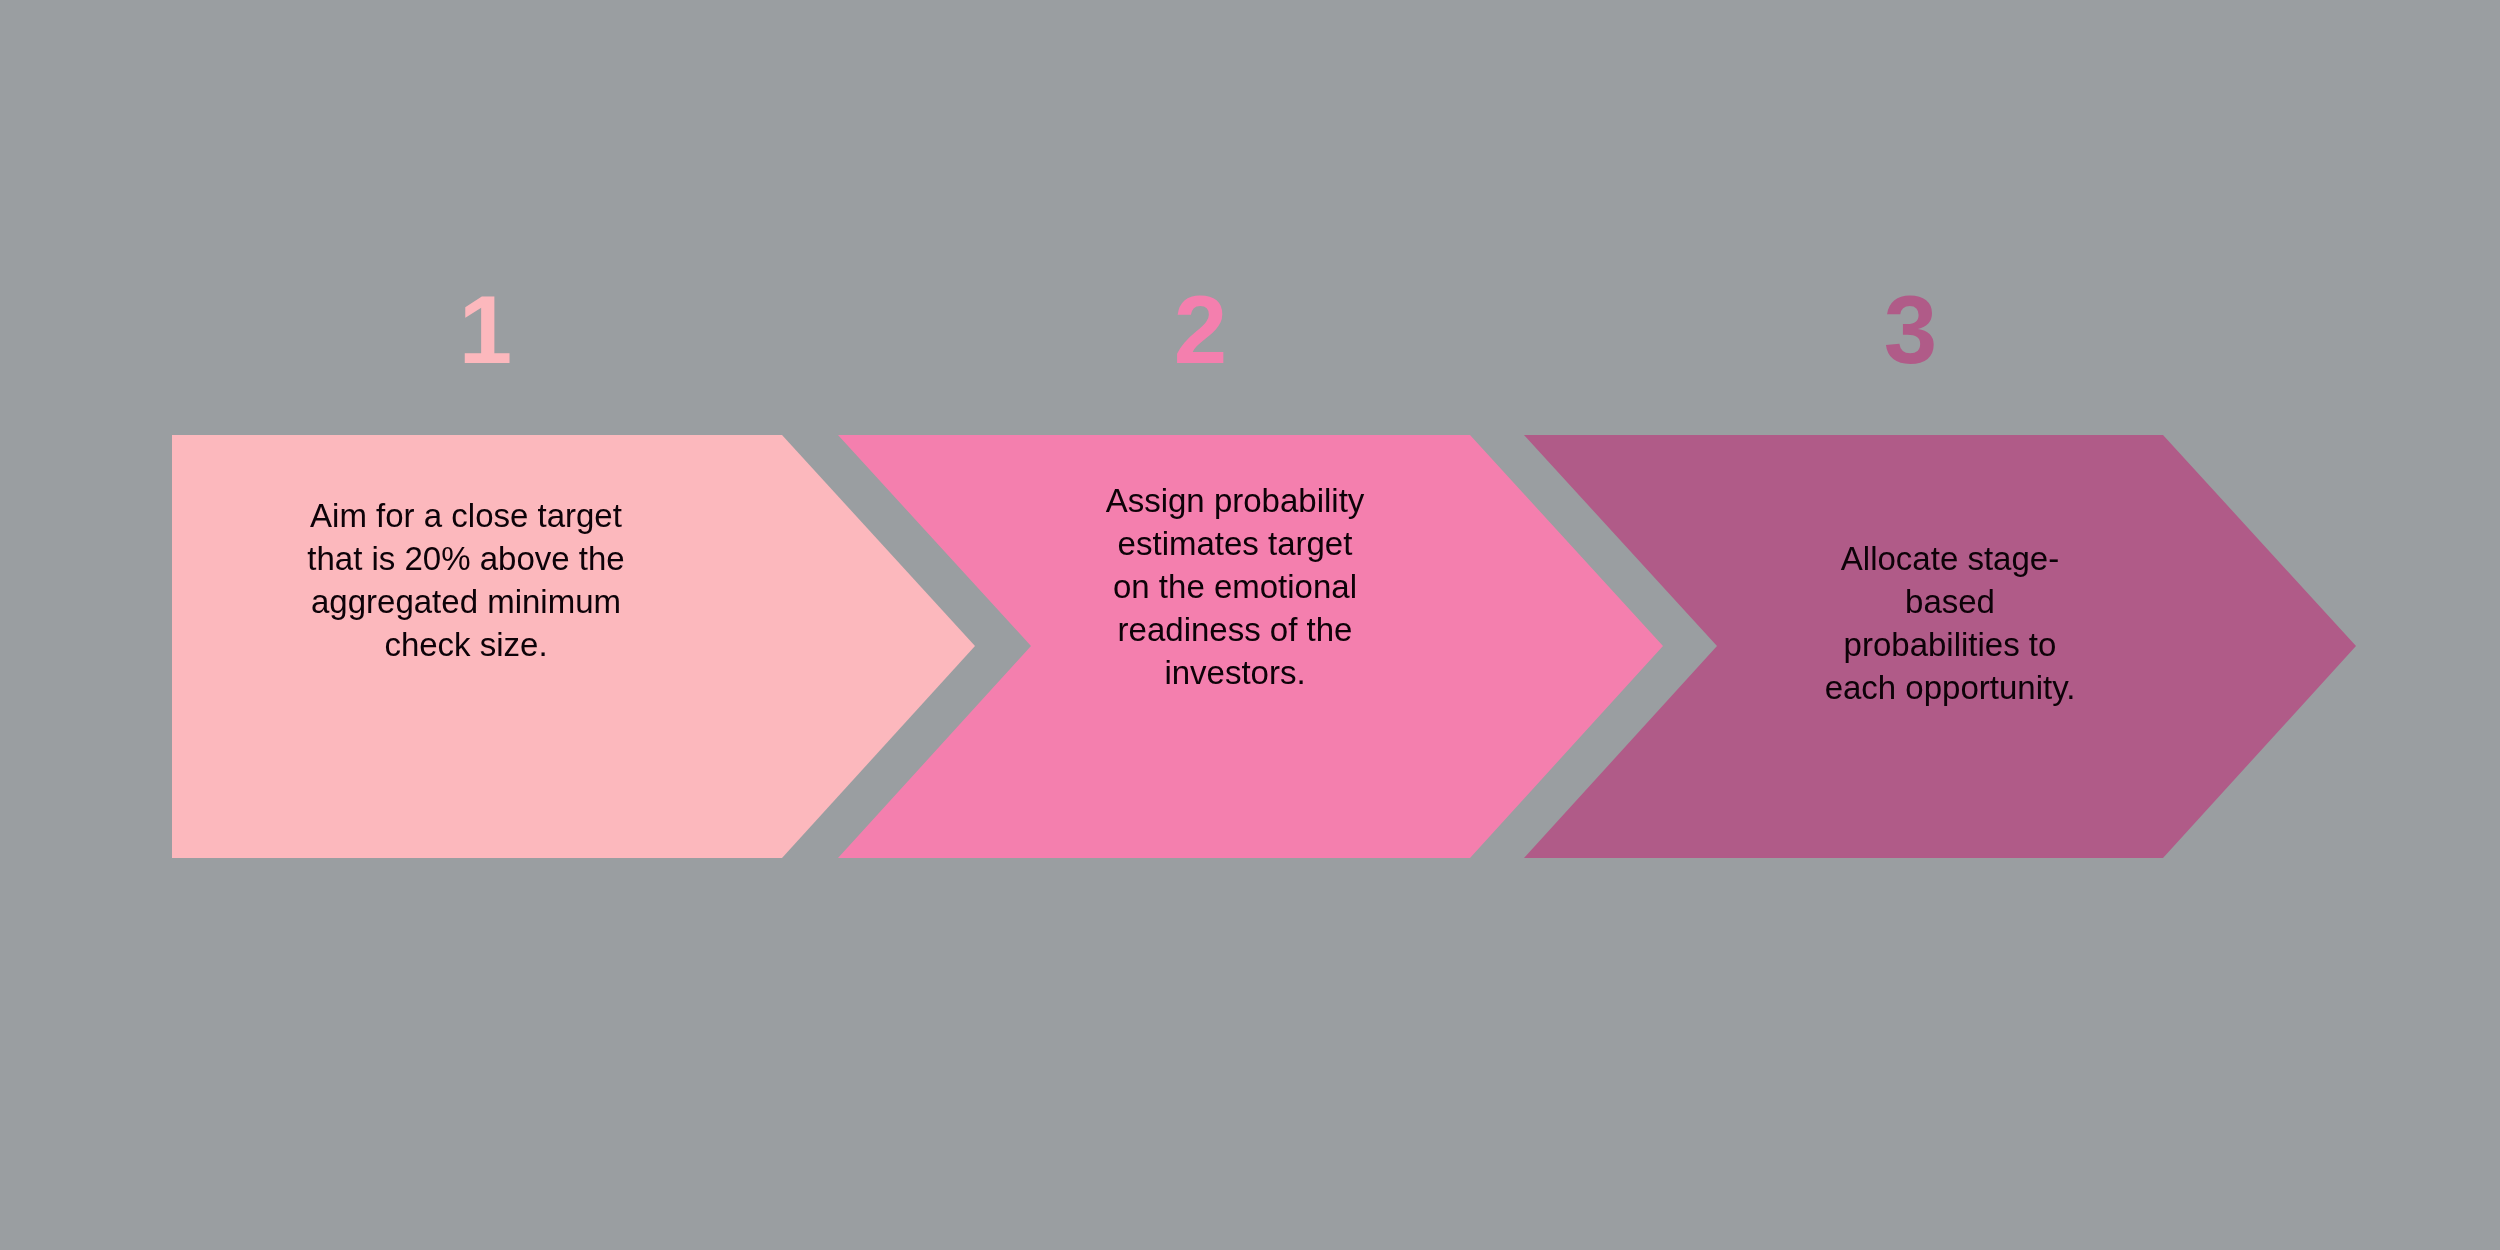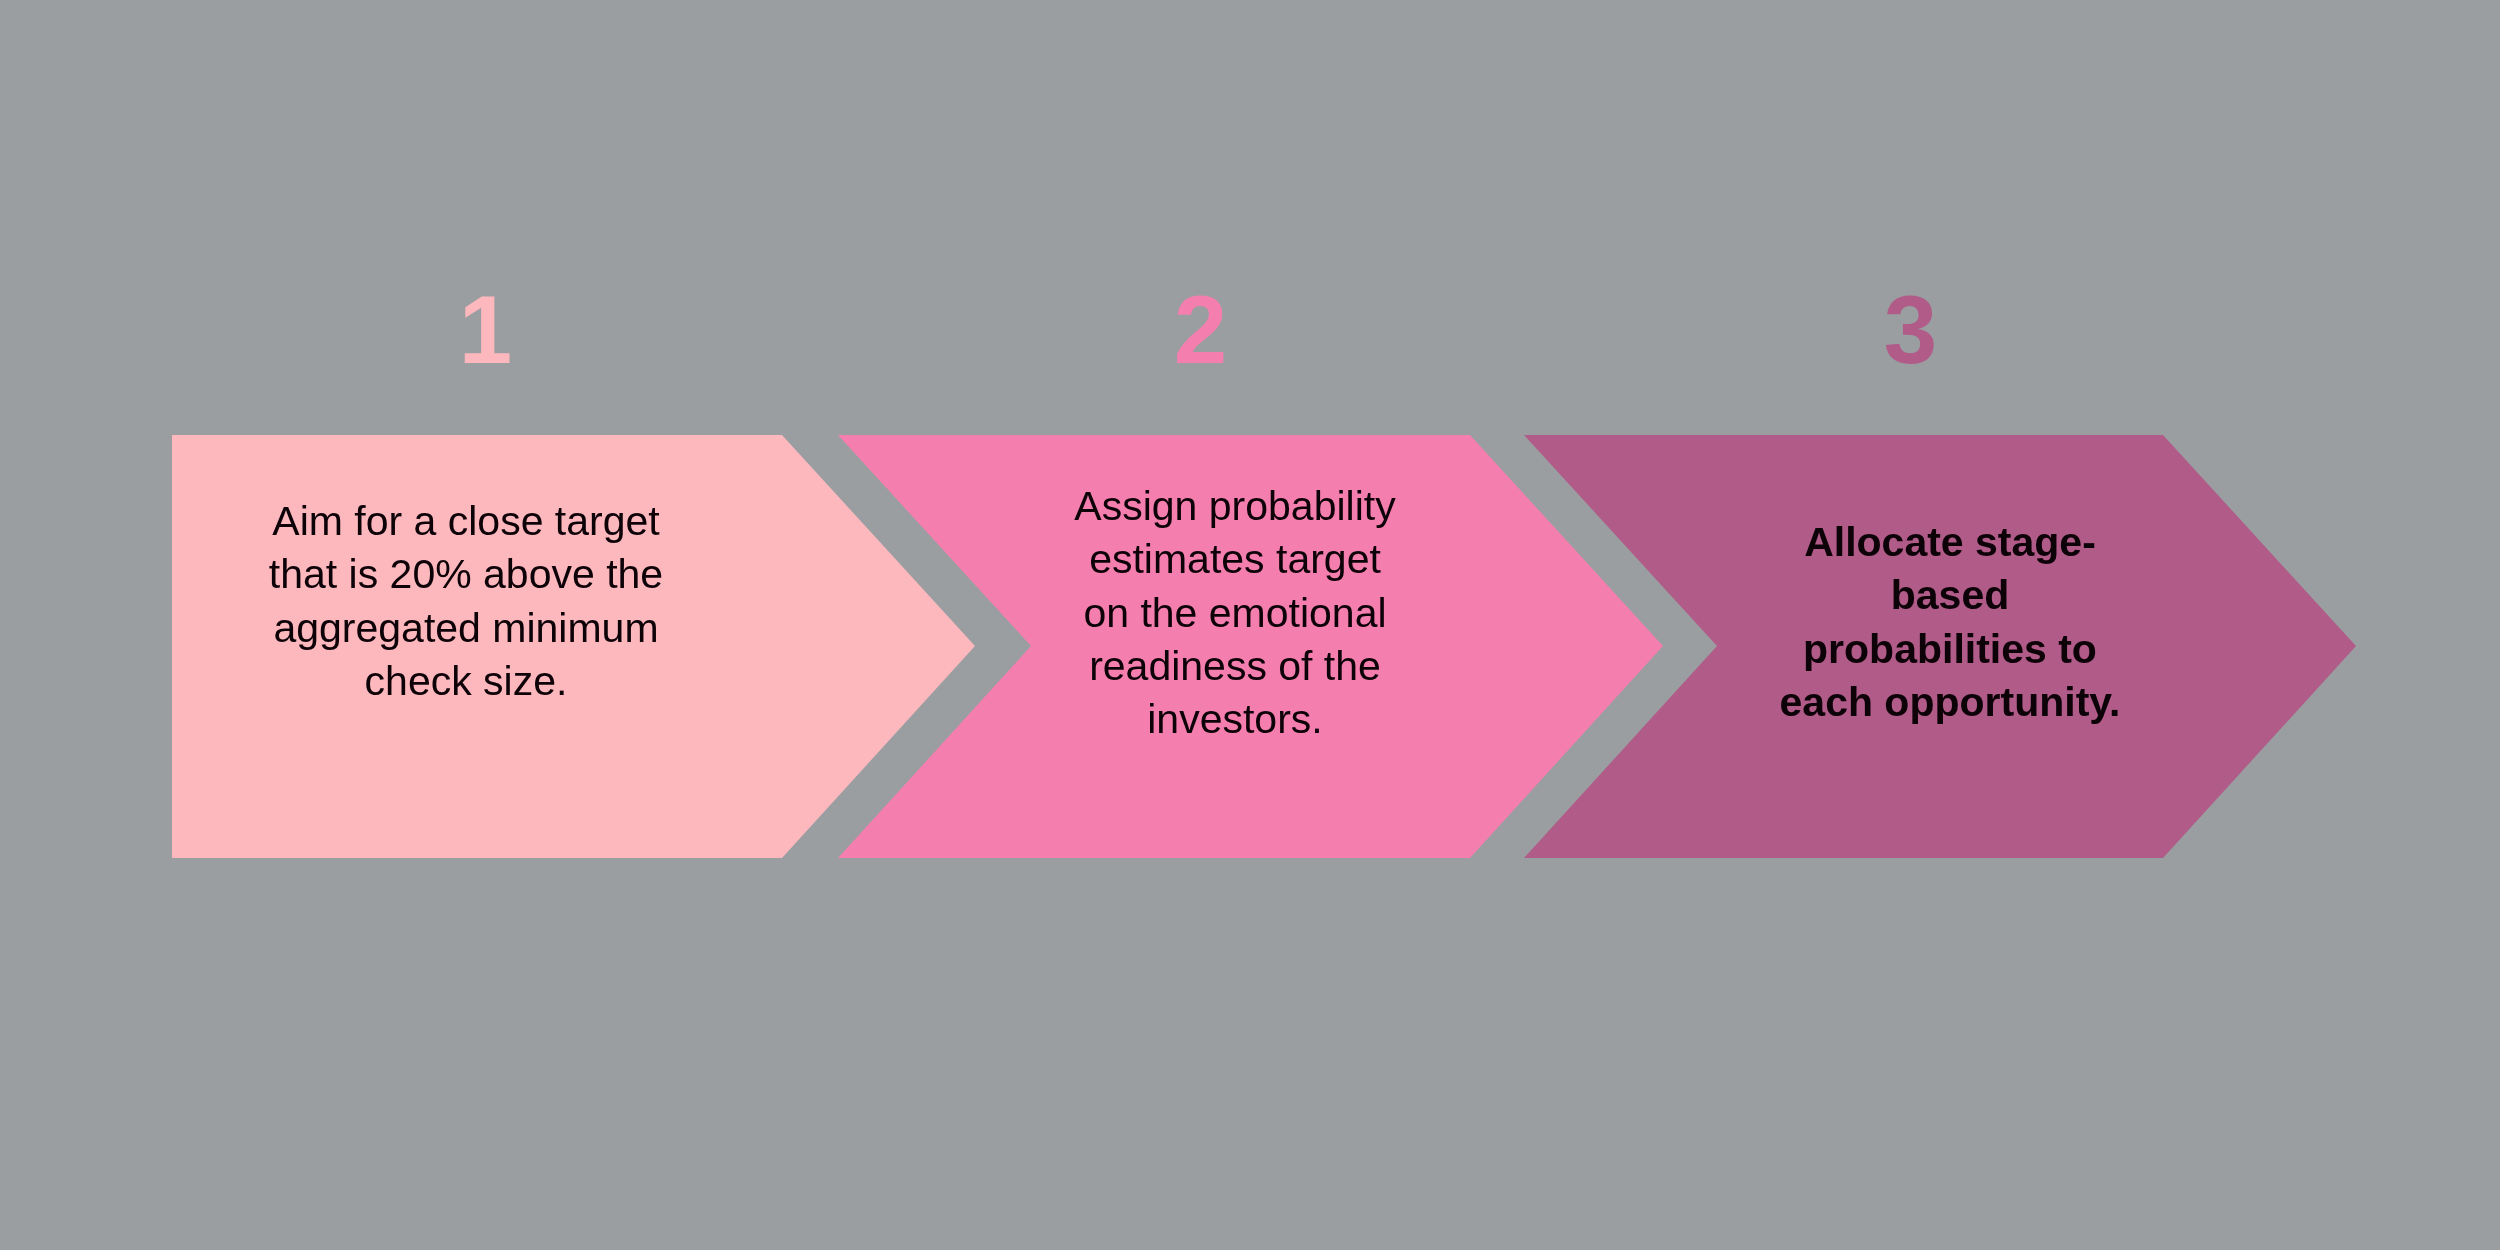--- a/index.html
+++ b/index.html
@@ -42,41 +42,40 @@
   .step-number.n1 { left: 395px;  top: 282px; width: 180px; }
   .step-number.n2 { left: 1110px; top: 282px; width: 180px; }
   .step-number.n3 { left: 1820px; top: 282px; width: 180px; }
 
   
   .step-text {
     position: absolute;
     color: #0d0208;
     font-family: "Liberation Sans", sans-serif;
     font-weight: 400;
-    font-size: 41px;
+    font-size: 33px;
     line-height: 1.30;
     text-align: center;
     white-space: pre-line;
     user-select: none;
   }
   .step-text.t1 {
     left: 196px;
     top: 495px;
     width: 540px;
   }
   .step-text.t2 {
     left: 1000px;
     top: 480px;
     width: 470px;
   }
   .step-text.t3 {
     left: 1700px;
-    top: 516px;
+    top: 538px;
     width: 500px;
-    font-weight: bold;
   }
 </style>
 </head>
 <body>
 
 <div id="canvas" style="background: rgb(154, 158, 161);">
 
   <svg id="chevron-svg" viewBox="0 0 2500 1250" xmlns="http://www.w3.org/2000/svg">
 
     <polygon points="172,435 782,435 975,646 782,858 172,858" fill="#fcb8bd"></polygon>

